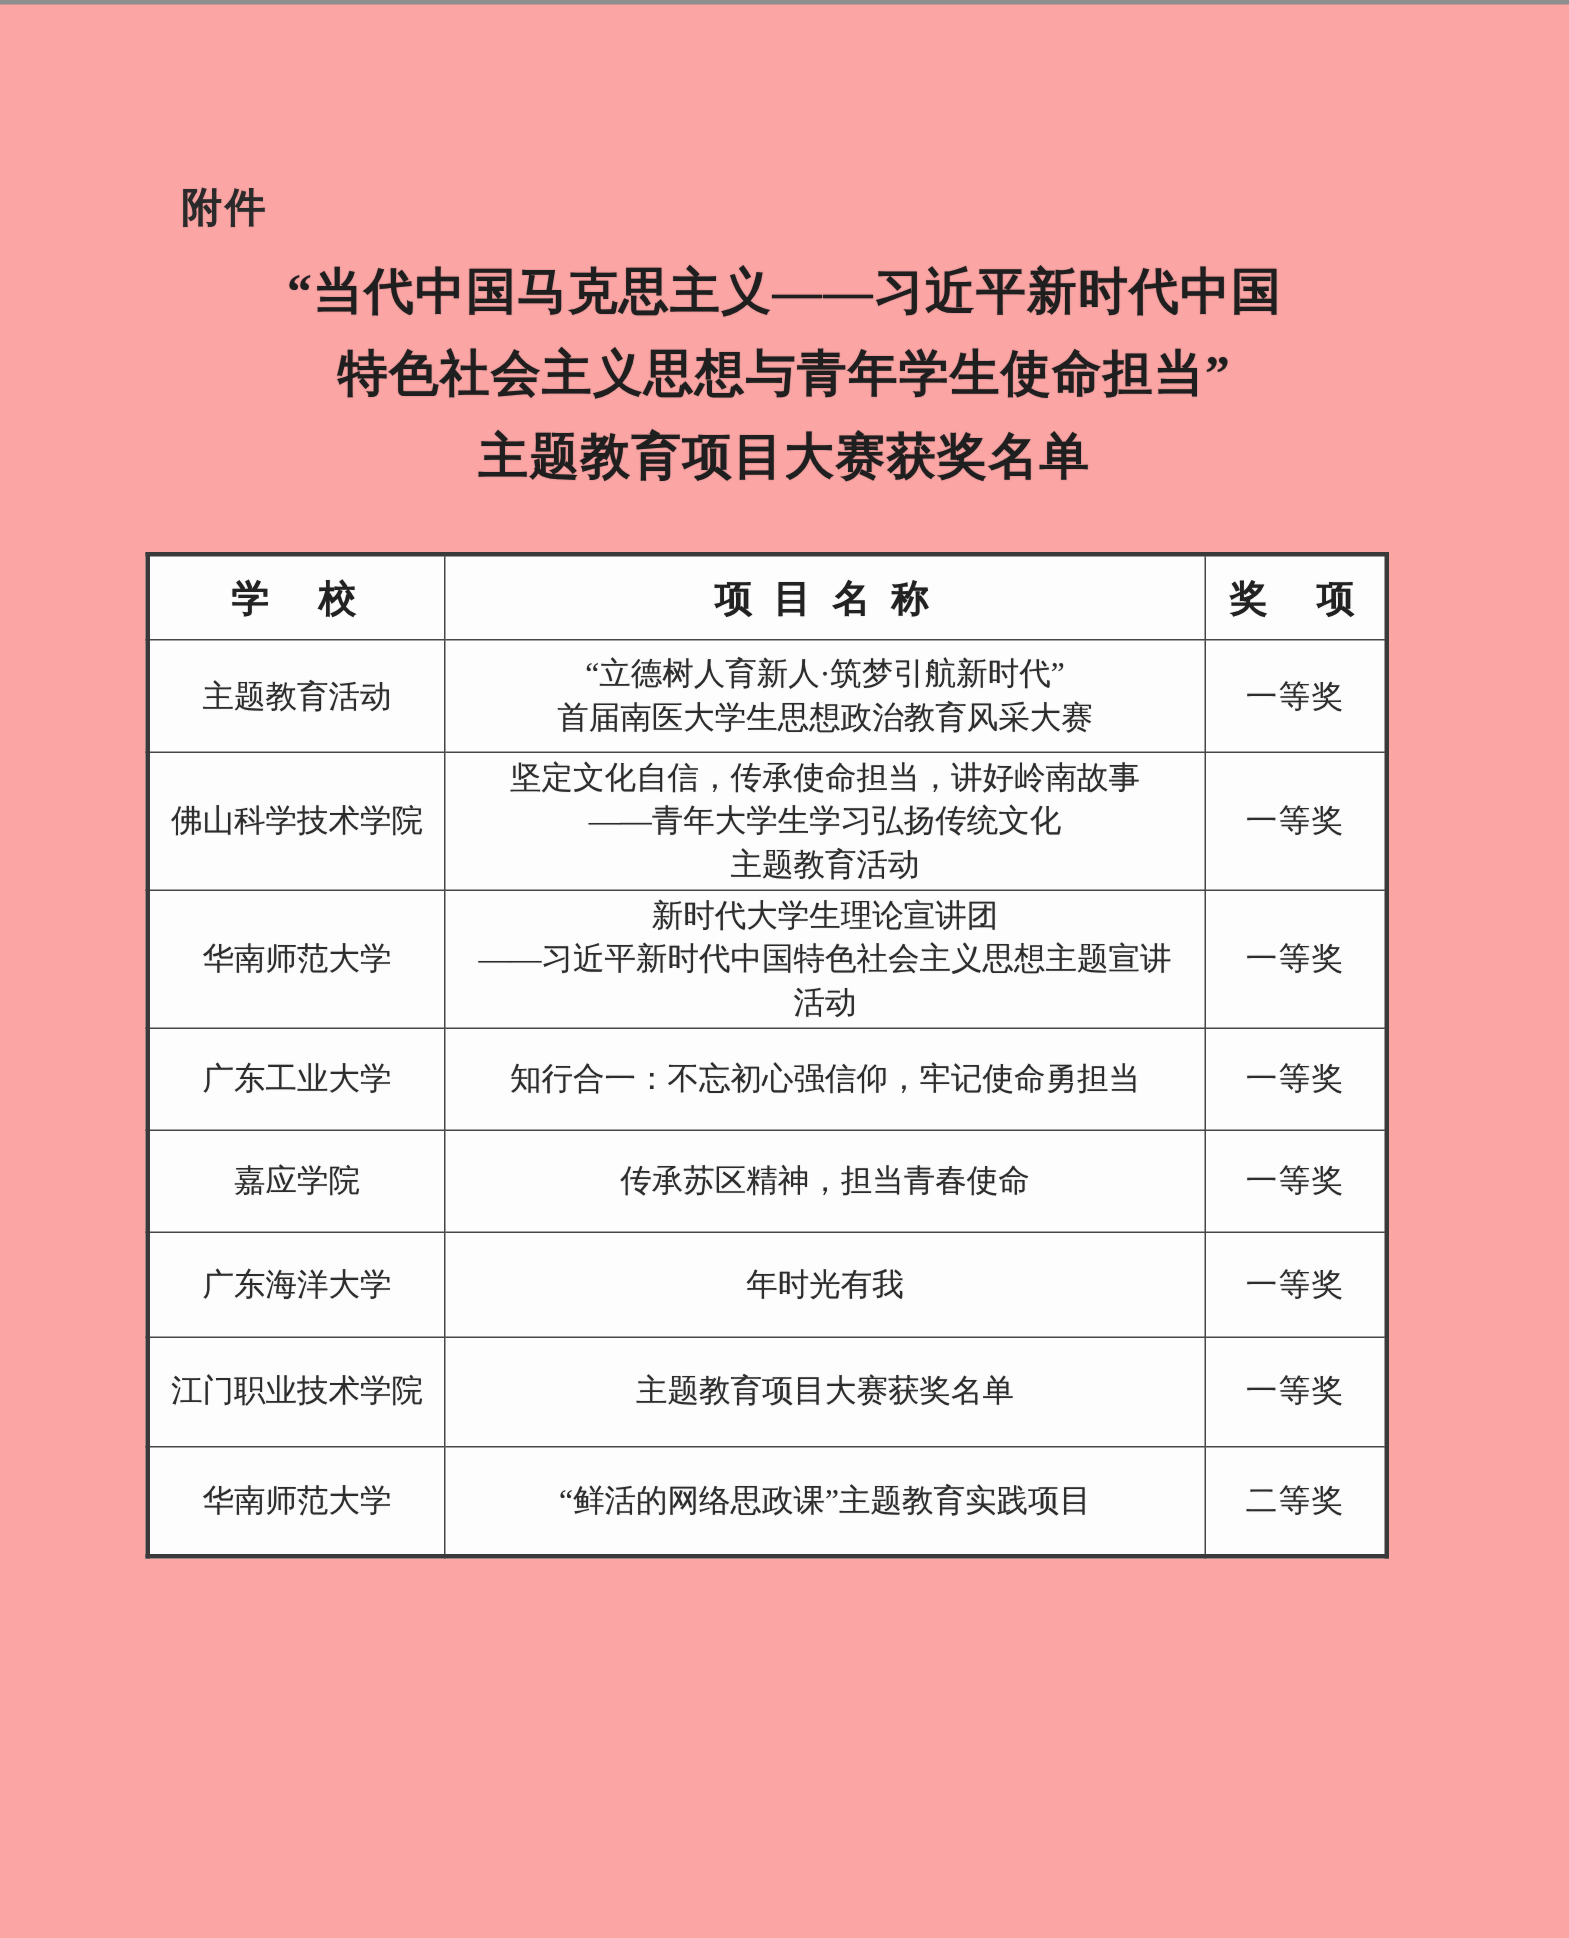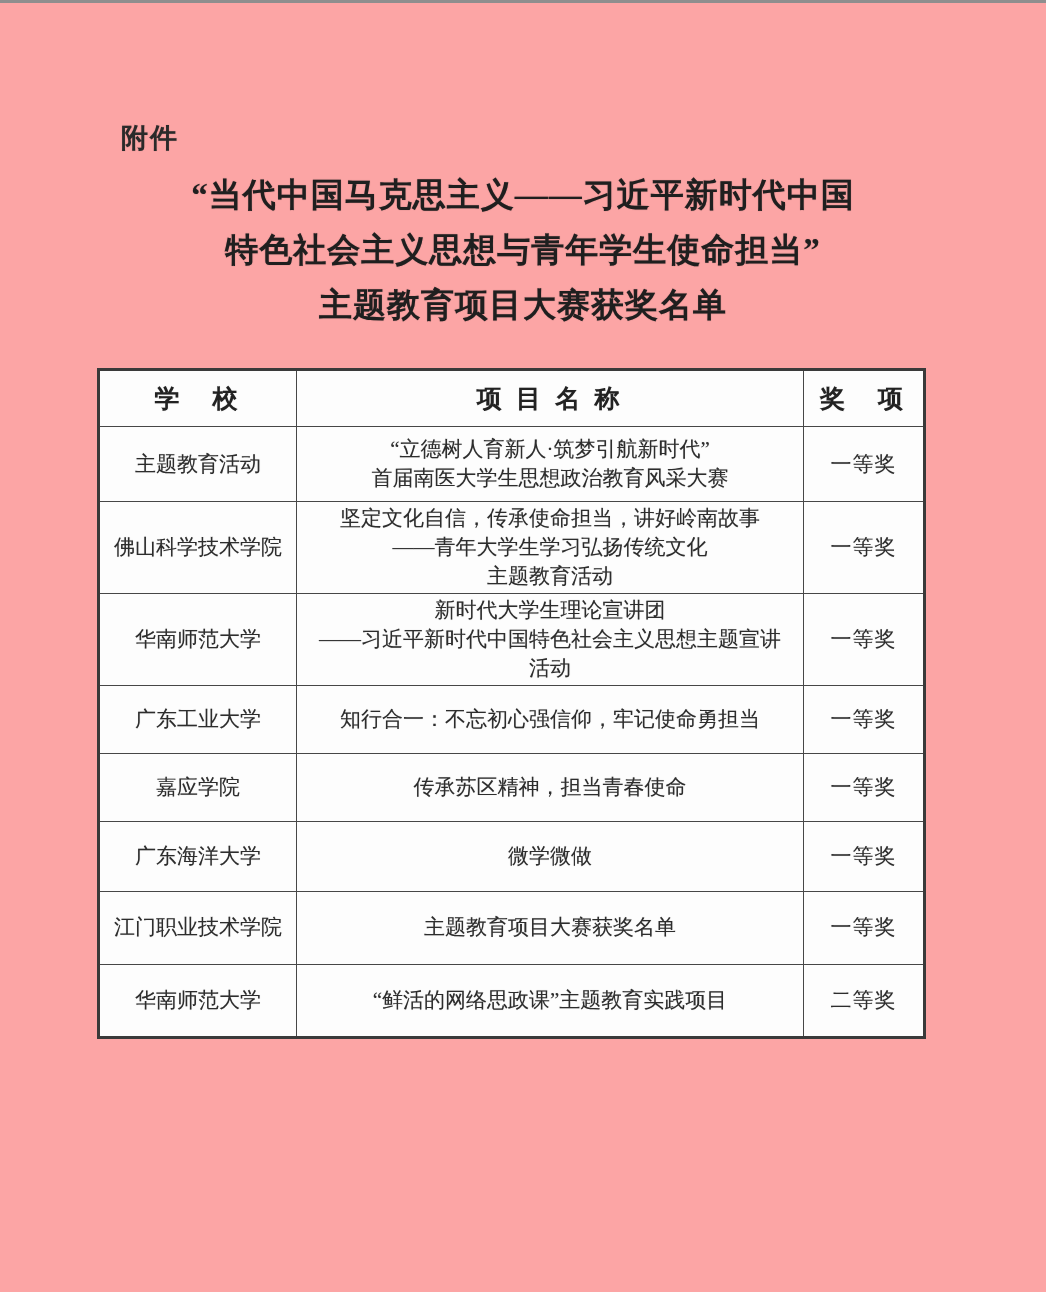--- a/index.html
+++ b/index.html
@@ -129,21 +129,21 @@
           <td class="project-cell">知行合一：不忘初心强信仰，牢记使命勇担当</td>
           <td class="award-cell">一等奖</td>
         </tr>
         <tr style="height: 68px;">
           <td class="school-cell">嘉应学院</td>
           <td class="project-cell">传承苏区精神，担当青春使命</td>
           <td class="award-cell">一等奖</td>
         </tr>
         <tr style="height: 70px; margin-top: 10px;">
           <td class="school-cell">广东海洋大学</td>
-          <td class="project-cell">微学微做</td>
+          <td class="project-cell">年时光有我</td>
           <td class="award-cell">一等奖</td>
         </tr>
         <tr style="height: 73px;">
           <td class="school-cell">江门职业技术学院</td>
           <td class="project-cell">主题教育项目大赛获奖名单</td>
           <td class="award-cell">一等奖</td>
         </tr>
         <tr style="height: 73px;">
           <td class="school-cell">华南师范大学</td>
           <td class="project-cell">“鲜活的网络思政课”主题教育实践项目</td>

